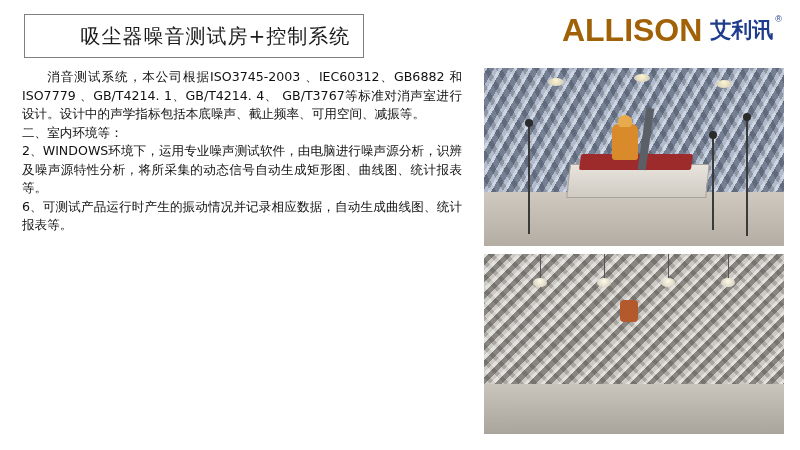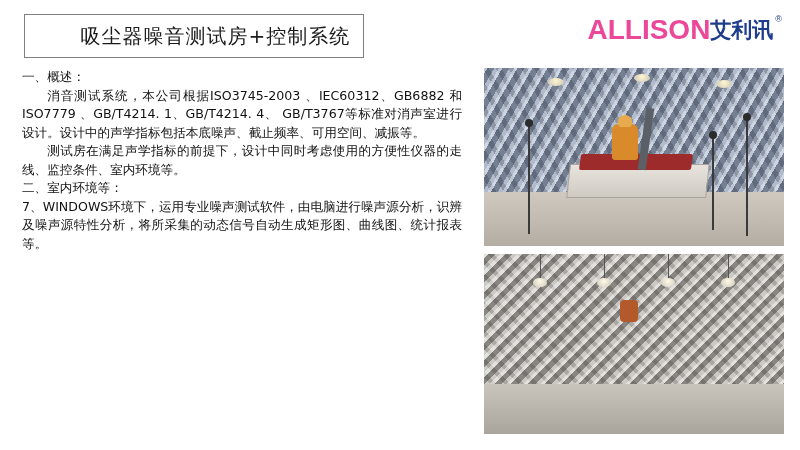--- a/index.html
+++ b/index.html
@@ -44,32 +44,32 @@
   }
 
   .brand {
     position: absolute;
     right: 18px;
     top: 16px;
     display: flex;
     align-items: flex-start;
   }
   .brand-en {
-    font-size: 28px;
+    font-size: 32px;
     font-weight: bold;
-    color: #ec4899;
+    color: #a16207;
     letter-spacing: 0px;
     font-family: "Liberation Sans", sans-serif;
     line-height: 28px;
   }
   .brand-cn {
     font-size: 21px;
     font-weight: bold;
     color: #1f3c8c;
-    margin-left: 0;
+    margin-left: 8px;
     line-height: 28px;
     font-family: "DejaVu Sans", "Liberation Sans", sans-serif;
   }
   .brand-reg {
     font-size: 9px;
     color: #1f3c8c;
     margin-left: 2px;
     margin-top: -2px;
     line-height: 10px;
   }
@@ -250,25 +250,24 @@
     <div class="title-text">吸尘器噪音测试房+控制系统</div>
   </div>
 
   <div class="brand">
     <span class="brand-en">ALLISON</span>
     <span class="brand-cn">艾利讯</span>
     <span class="brand-reg">®</span>
   </div>
 
   <div class="body-text">
-    <p>一、概述：</p>
     <p class="indent2">消音测试系统，本公司根据ISO3745-2003 、IEC60312、GB6882 和ISO7779 、GB/T4214. 1、GB/T4214. 4、 GB/T3767等标准对消声室进行设计。设计中的声学指标包括本底噪声、截止频率、可用空间、减振等。</p>
-    <p class="indent2">测试房在满足声学指标的前提下，设计中同时考虑使用的方便性仪器的走线、监控条件、室内环境等。</p>
     <p>二、室内环境等：</p>
-    <p>7、WINDOWS环境下，运用专业噪声测试软件，由电脑进行噪声源分析，识辨及噪声源特性分析，将所采集的动态信号自动生成矩形图、曲线图、统计报表等。</p>
+    <p>2、WINDOWS环境下，运用专业噪声测试软件，由电脑进行噪声源分析，识辨及噪声源特性分析，将所采集的动态信号自动生成矩形图、曲线图、统计报表等。</p>
+    <p>6、可测试产品运行时产生的振动情况并记录相应数据，自动生成曲线图、统计报表等。</p>
   </div>
 
   <div class="photo photo-top">
     <div class="foam foam-blue"></div>
     <div class="floor-top"></div>
     <div class="ceil-lamp" style="left:64px; top:10px;"></div>
     <div class="ceil-lamp" style="left:150px; top:6px;"></div>
     <div class="ceil-lamp" style="left:232px; top:12px;"></div>
     <div class="mic-stand" style="left:44px; top:58px; height:108px;"></div>
     <div class="mic-stand" style="left:262px; top:52px; height:116px;"></div>

